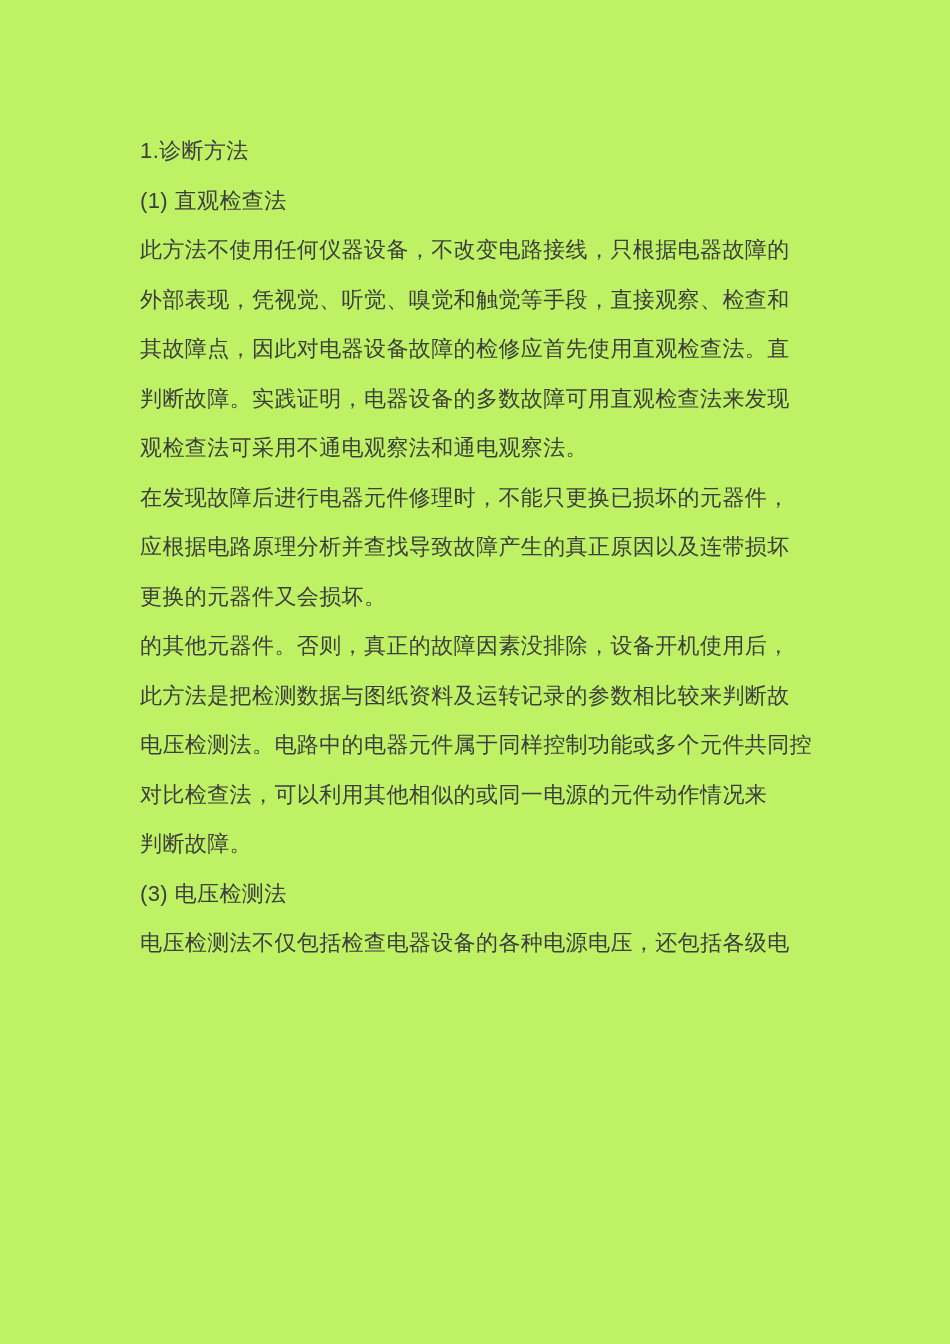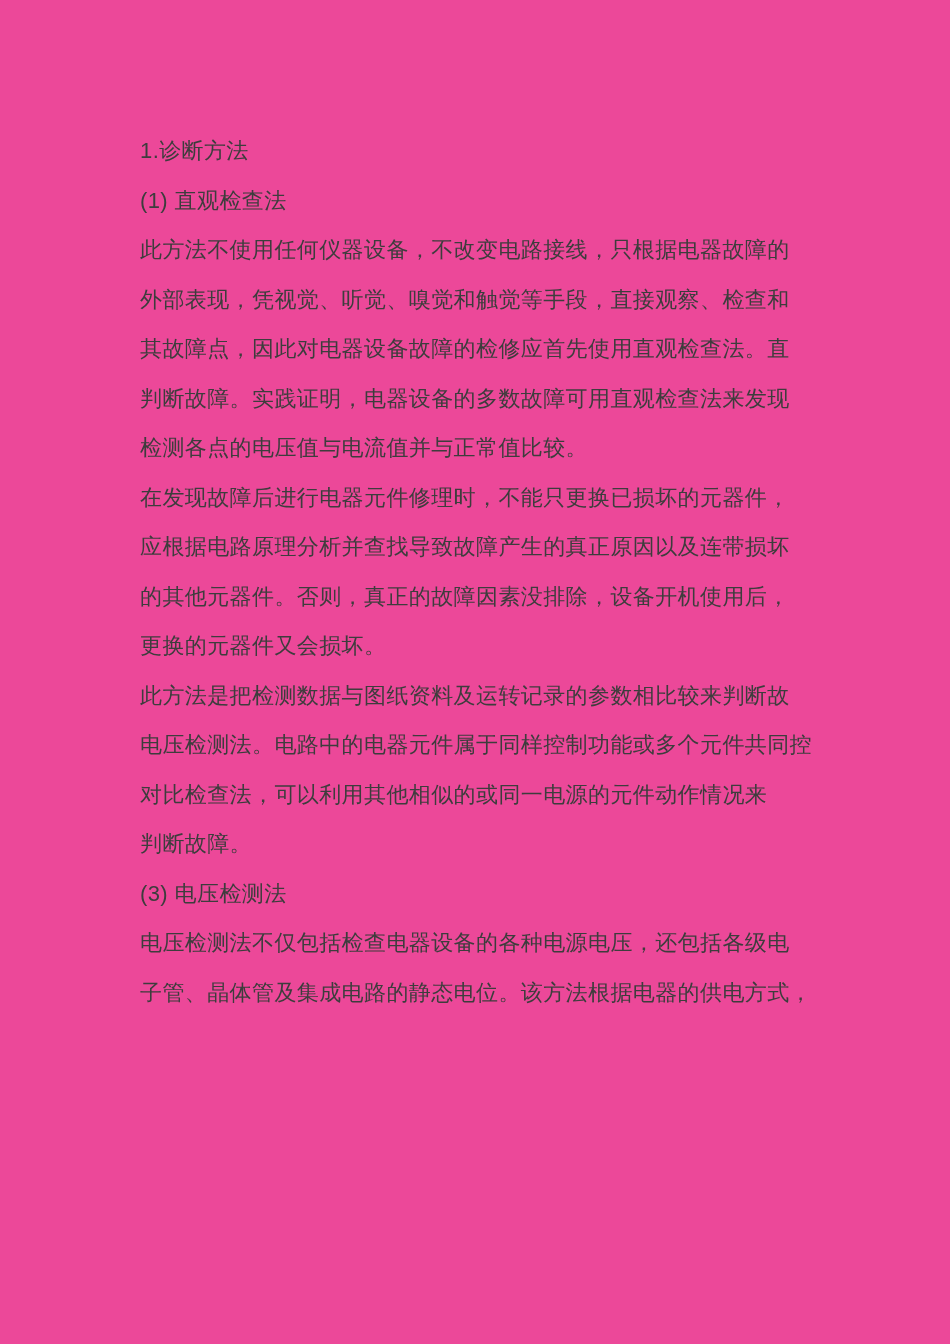--- a/index.html
+++ b/index.html
@@ -10,21 +10,21 @@
     width: 950px;
     height: 1344px;
     background: #ffffff;
     overflow: hidden;
     font-family: "Liberation Sans", sans-serif;
   }
   .page {
     position: relative;
     width: 950px;
     height: 1344px;
-    background: #ec4899;
+    background: #bef264;
   }
   .doc {
     position: absolute;
     left: 140px;
     top: 126px;
     width: 680px;
     color: #3d3d3d;
     font-size: 22px;
     font-weight: 400;
   }
@@ -39,26 +39,25 @@
 <body>
 
 <div class="page">
   <div class="doc">
       <div class="line heading">1.诊断方法</div>
       <div class="line heading">(1) 直观检查法</div>
       <div class="line paragraph">此方法不使用任何仪器设备，不改变电路接线，只根据电器故障的</div>
       <div class="line paragraph">外部表现，凭视觉、听觉、嗅觉和触觉等手段，直接观察、检查和</div>
       <div class="line paragraph">其故障点，因此对电器设备故障的检修应首先使用直观检查法。直</div>
       <div class="line paragraph">判断故障。实践证明，电器设备的多数故障可用直观检查法来发现</div>
-      <div class="line paragraph">检测各点的电压值与电流值并与正常值比较。</div>
+      <div class="line paragraph">观检查法可采用不通电观察法和通电观察法。</div>
       <div class="line paragraph">在发现故障后进行电器元件修理时，不能只更换已损坏的元器件，</div>
       <div class="line paragraph">应根据电路原理分析并查找导致故障产生的真正原因以及连带损坏</div>
+      <div class="line paragraph">更换的元器件又会损坏。</div>
       <div class="line paragraph">的其他元器件。否则，真正的故障因素没排除，设备开机使用后，</div>
-      <div class="line paragraph">更换的元器件又会损坏。</div>
       <div class="line paragraph">此方法是把检测数据与图纸资料及运转记录的参数相比较来判断故</div>
       <div class="line paragraph">电压检测法。电路中的电器元件属于同样控制功能或多个元件共同控</div>
       <div class="line paragraph">对比检查法，可以利用其他相似的或同一电源的元件动作情况来</div>
       <div class="line paragraph">判断故障。</div>
       <div class="line heading">(3) 电压检测法</div>
       <div class="line paragraph">电压检测法不仅包括检查电器设备的各种电源电压，还包括各级电</div>
-      <div class="line paragraph">子管、晶体管及集成电路的静态电位。该方法根据电器的供电方式，</div>
     </div>
 </div>
 
 </body></html>

